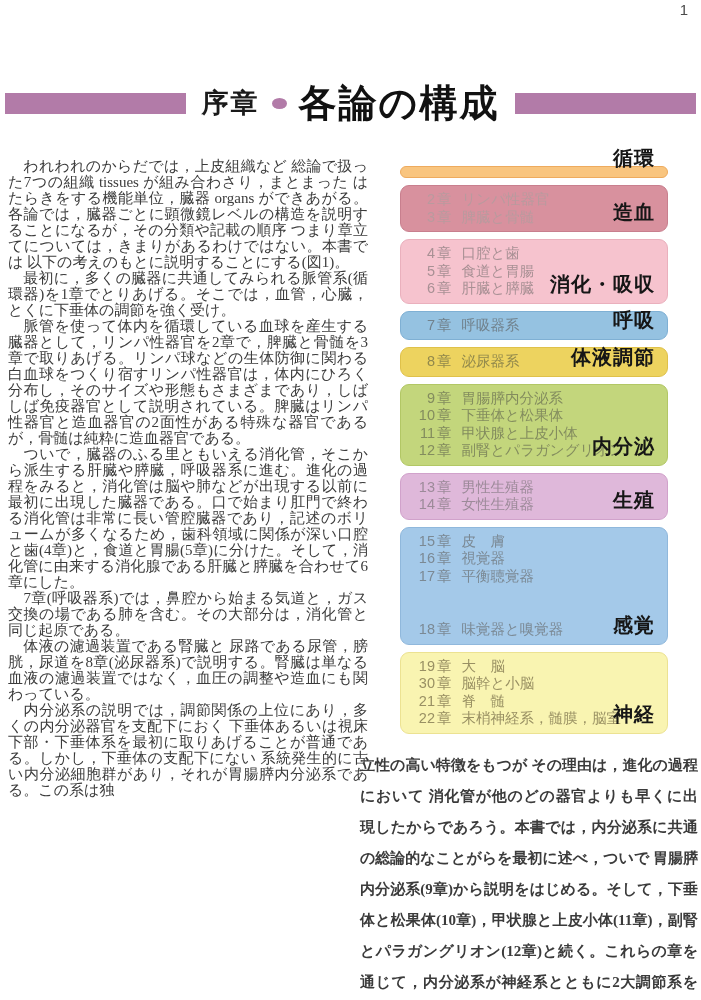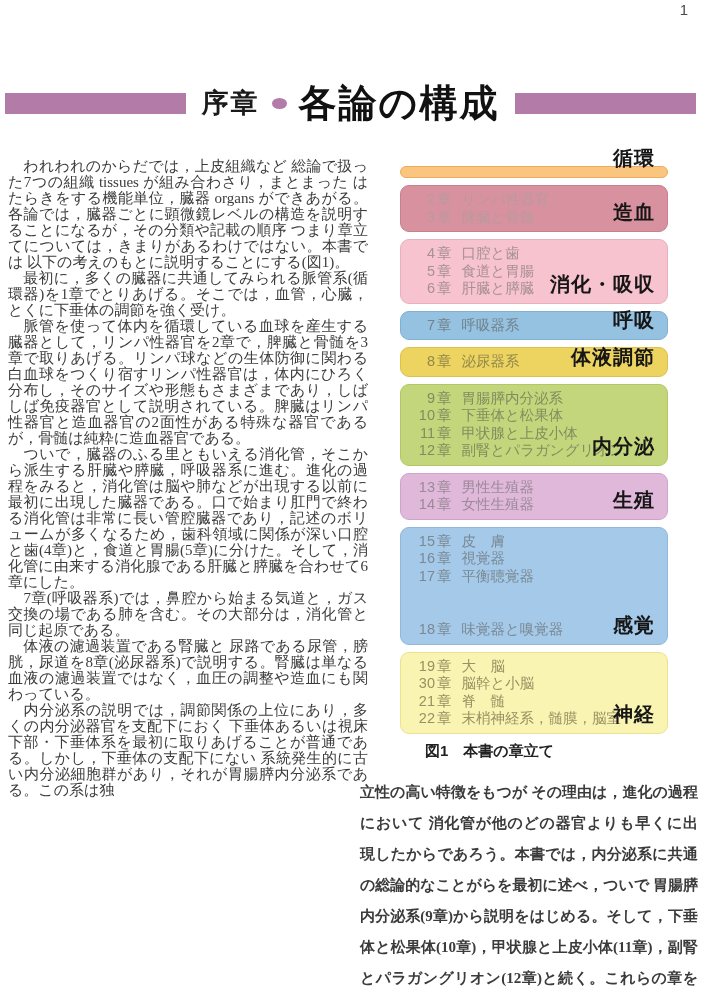--- a/index.html
+++ b/index.html
@@ -123,21 +123,20 @@
             <span class="cat">感覚</span>
           </div>
           <div class="box" style="background: rgb(249, 244, 177); border-color: rgb(236, 226, 146);">
             <div class="ch-line" style="color: rgb(153, 144, 99);"><span class="ch-num">19</span><span class="ch-sho">章</span><span class="ch-title">大　脳</span></div>
             <div class="ch-line" style="color: rgb(153, 144, 99);"><span class="ch-num">30</span><span class="ch-sho">章</span><span class="ch-title">脳幹と小脳</span></div>
             <div class="ch-line" style="color: rgb(153, 144, 99);"><span class="ch-num">21</span><span class="ch-sho">章</span><span class="ch-title">脊　髄</span></div>
             <div class="ch-line" style="color: rgb(153, 144, 99);"><span class="ch-num">22</span><span class="ch-sho">章</span><span class="ch-title">末梢神経系，髄膜，脳室</span></div>
             <span class="cat">神経</span>
           </div>
         </div>
-      <div class="fig-caption">図1　本書の章立て</div>
     </div>
     <div class="right-text body-text" id="right-col-text">
         <p>立性の高い特徴をもつが その理由は，進化の過程において 消化管が他のどの器官よりも早くに出現したからであろう。本書では，内分泌系に共通の総論的なことがらを最初に述べ，ついで 胃腸膵内分泌系(9章)から説明をはじめる。そして，下垂体と松果体(10章)，甲状腺と上皮小体(11章)，副腎とパラガングリオン(12章)と続く。これらの章を通じて，内分泌系が神経系とともに2大調節系を担うことが理解できるであろう。</p>
         <p>　生殖器は，両性の直接の関連性はないので，男性生殖器(13章)と女性生殖器(14章)に分けた。そして，これら生殖器系は内分泌系，とくに下垂体の調節を強く受け</p>
       </div>
   </div>
 
 </div>
 
 </body></html>

